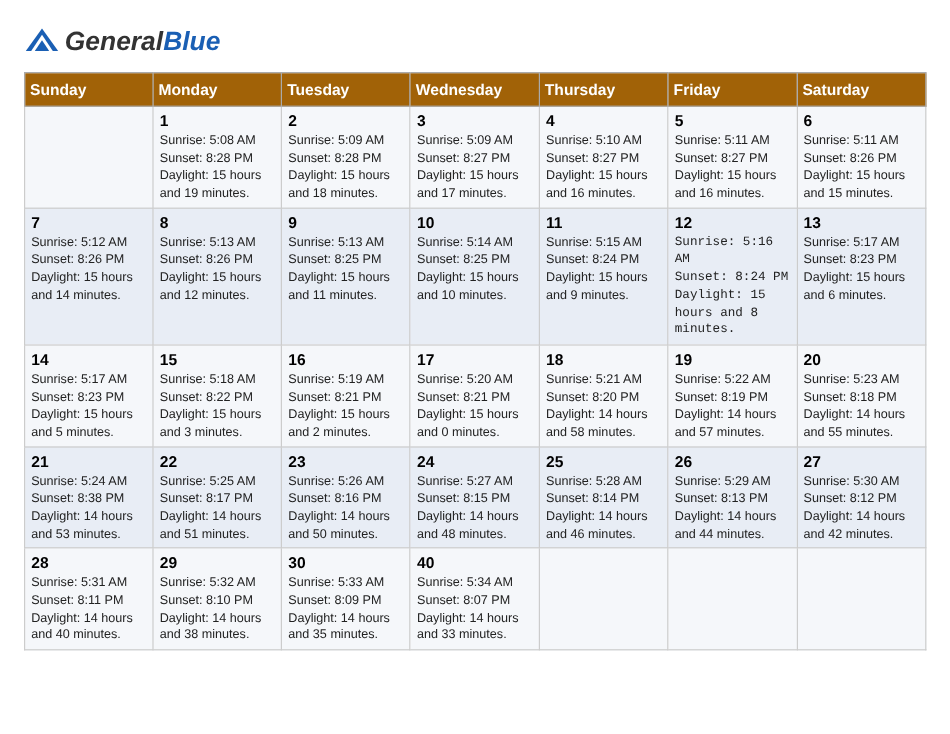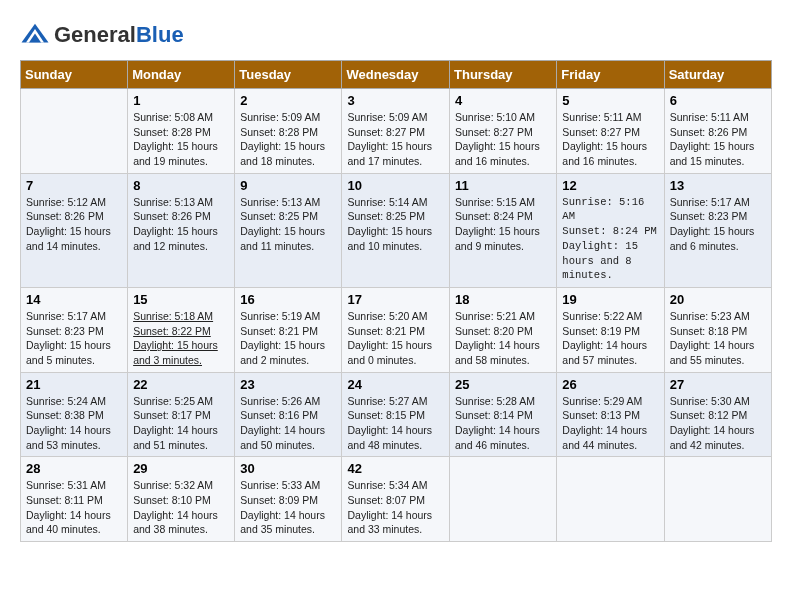--- a/index.html
+++ b/index.html
@@ -8,20 +8,21 @@
       background: #fff;
       width: 792px;
       min-height: 612px;
       padding: 20px;
     }
     .header-area {
       display: flex;
       justify-content: space-between;
       align-items: flex-start;
       margin-bottom: 10px;
+      font-style: italic;
     }
     .logo {
       display: flex;
       align-items: center;
     }
     .logo-text-general {
       font-size: 22px;
       font-weight: bold;
       color: #333;
     }
@@ -205,21 +206,21 @@
       </tr>
       <tr>
         <td>
           <span class="day-number">14</span>
           <div class="cell-text" style="white-space: pre-line;">Sunrise: 5:17 AM
 Sunset: 8:23 PM
 Daylight: 15 hours and 5 minutes.</div>
         </td>
         <td>
           <span class="day-number">15</span>
-          <div class="cell-text" style="white-space: pre-line; text-decoration: underline;">Sunrise: 5:18 AM
+          <div class="cell-text" style="white-space: pre-line;">Sunrise: 5:18 AM
 Sunset: 8:22 PM
 Daylight: 15 hours and 3 minutes.</div>
         </td>
         <td>
           <span class="day-number">16</span>
           <div class="cell-text" style="white-space: pre-line;">Sunrise: 5:19 AM
 Sunset: 8:21 PM
 Daylight: 15 hours and 2 minutes.</div>
         </td>
         <td>
@@ -304,21 +305,21 @@
 Sunset: 8:10 PM
 Daylight: 14 hours and 38 minutes.</div>
         </td>
         <td>
           <span class="day-number">30</span>
           <div class="cell-text" style="white-space: pre-line;">Sunrise: 5:33 AM
 Sunset: 8:09 PM
 Daylight: 14 hours and 35 minutes.</div>
         </td>
         <td>
-          <span class="day-number">42</span>
+          <span class="day-number">40</span>
           <div class="cell-text" style="white-space: pre-line;">Sunrise: 5:34 AM
 Sunset: 8:07 PM
 Daylight: 14 hours and 33 minutes.</div>
         </td>
         <td></td>
         <td></td>
         <td></td>
       </tr>
     </tbody>
 </table>

